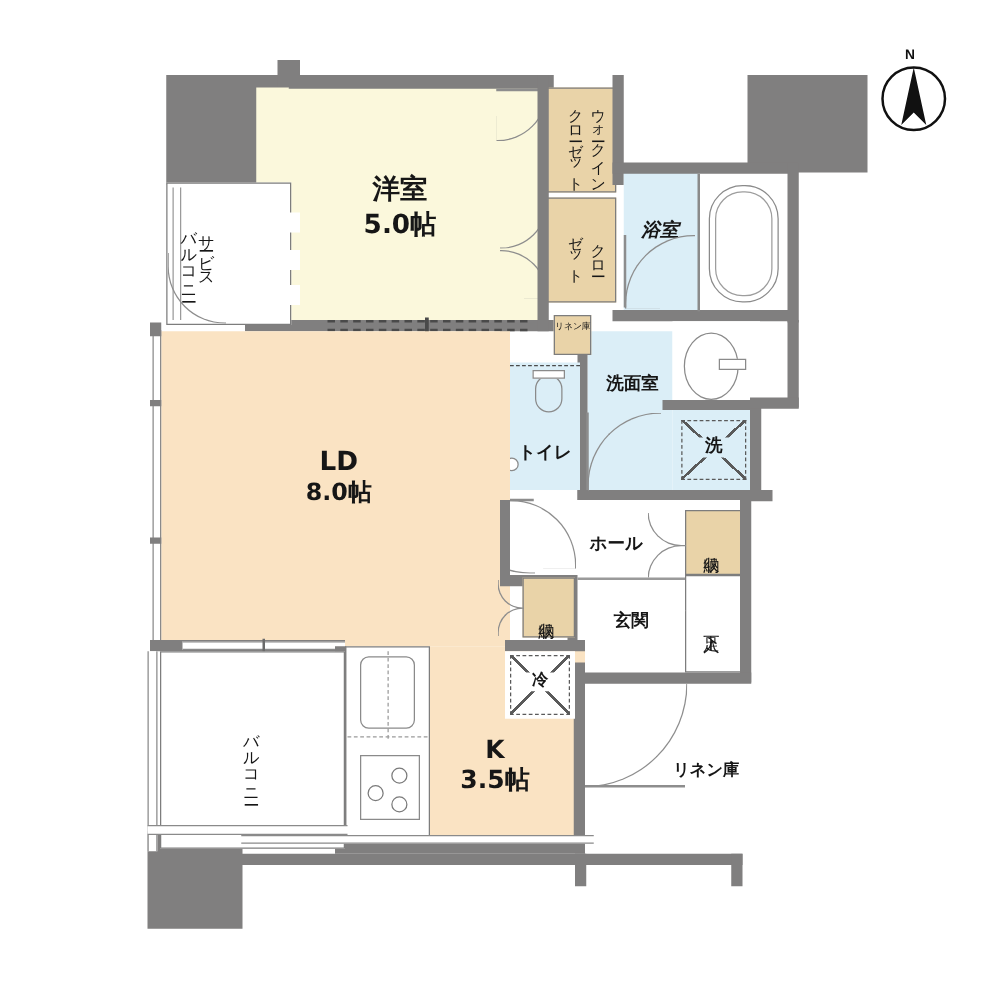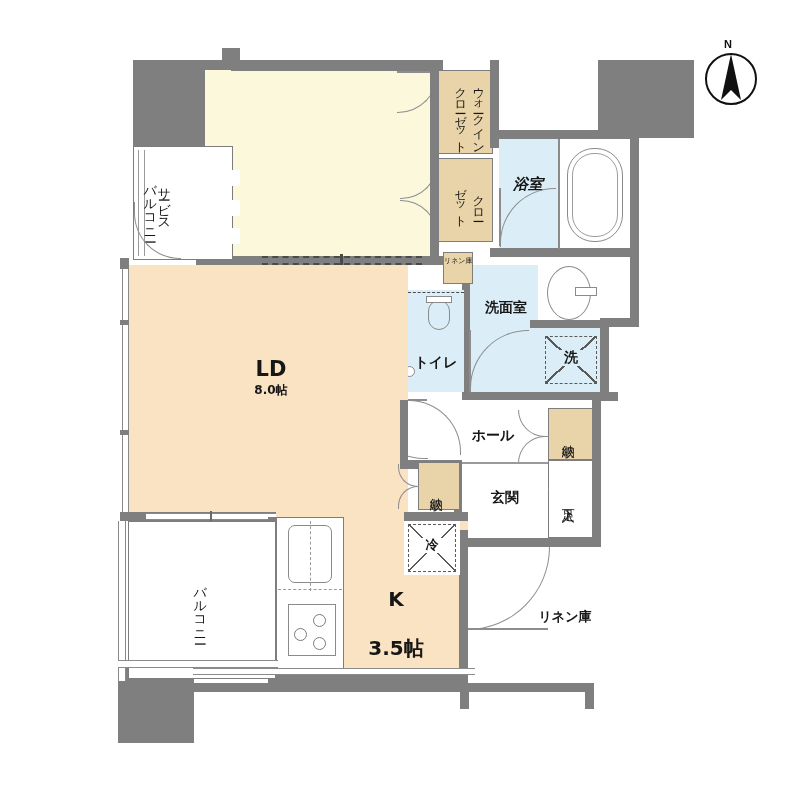--- a/index.html
+++ b/index.html
@@ -42,20 +42,22 @@
   <div class="abs wall" style="left:231px;top:60px;width:9px;height:200px;"></div>
   <div class="abs wall" style="left:118px;top:665px;width:76px;height:78px;"></div>
   <div class="abs wall" style="left:598px;top:60px;width:96px;height:78px;"></div>
 
   <div class="abs room-cream" style="left:203px;top:70px;width:234px;height:188px;"></div>
 
   <div class="abs wall" style="left:231px;top:60px;width:212px;height:11px;"></div>
   <div class="abs wall" style="left:196px;top:60px;width:9px;height:198px;"></div>
   <div class="abs wall" style="left:196px;top:256px;width:247px;height:9px;"></div>
 
+  <div class="lbl b" style="left:258px;top:140px;width:124px;font-size:22px;">洋室</div>
+  <div class="lbl b" style="left:258px;top:168px;width:124px;font-size:21px;">5.0帖</div>
 
   <div class="abs" style="left:262px;top:256px;width:160px;height:9px;border-top:2px dashed #4a4a4a;border-bottom:2px dashed #4a4a4a;"></div>
   <div class="abs" style="left:340px;top:254px;width:3px;height:13px;background:#4a4a4a;"></div>
 
   <div class="abs room-white thin2" style="left:133px;top:146px;width:100px;height:114px;"></div>
   <div class="abs" style="left:138px;top:150px;width:7px;height:106px;border-right:1px solid #9a9a9a;border-left:1px solid #9a9a9a;"></div>
   <div class="lbl vert" style="left:157px;top:158px;height:86px;font-size:13px;">サービス</div>
   <div class="lbl vert" style="left:143px;top:158px;height:96px;font-size:13px;">バルコニー</div>
 
   <div class="arc" style="left:134px;top:202px;width:46px;height:56px;border-radius:0 0 0 46px;border-top:none;border-right:none;"></div>
@@ -154,36 +156,36 @@
   <div class="abs wall" style="left:454px;top:538px;width:147px;height:9px;"></div>
 
   <div class="arc" style="left:465px;top:547px;width:84px;height:82px;border-radius:0 0 84px 0;border-top:none;border-left:none;"></div>
   <div class="leaf" style="left:464px;top:628px;width:84px;height:2px;background:#8d8d8d;"></div>
 
   <div class="lbl b" style="left:510px;top:610px;width:110px;font-size:13px;">リネン庫</div>
 
   <div class="abs room-ld" style="left:128px;top:265px;width:280px;height:252px;"></div>
   <div class="abs room-ld" style="left:276px;top:517px;width:192px;height:160px;"></div>
   <div class="lbl b" style="left:228px;top:358px;width:86px;font-size:21px;">LD</div>
-  <div class="lbl b" style="left:228px;top:384px;width:86px;font-size:12px;">8.0帖</div>
+  <div class="lbl b" style="left:228px;top:384px;width:86px;font-size:19px;">8.0帖</div>
 
   <div class="abs wall" style="left:120px;top:258px;width:9px;height:6px;"></div>
   <div class="abs" style="left:122px;top:264px;width:7px;height:254px;border-left:1.2px solid #8a8a8a;border-right:1.2px solid #8a8a8a;background:#fff;"></div>
   <div class="abs wall" style="left:120px;top:264px;width:9px;height:5px;"></div>
   <div class="abs wall" style="left:120px;top:320px;width:9px;height:5px;"></div>
   <div class="abs wall" style="left:120px;top:430px;width:9px;height:5px;"></div>
   <div class="abs wall" style="left:120px;top:512px;width:9px;height:9px;"></div>
   <div class="abs wall" style="left:128px;top:512px;width:148px;height:9px;"></div>
 
   <div class="abs" style="left:146px;top:513px;width:130px;height:7px;background:#fff;border-top:1.2px solid #8a8a8a;border-bottom:1.2px solid #8a8a8a;"></div>
   <div class="abs" style="left:210px;top:511px;width:2px;height:11px;background:#6a6a6a;"></div>
   <div class="abs wall" style="left:400px;top:400px;width:8px;height:62px;"></div>
 
   <div class="lbl b" style="left:366px;top:588px;width:60px;font-size:20px;">K</div>
-  <div class="lbl b" style="left:356px;top:612px;width:80px;font-size:20px;margin-top:25px;">3.5帖</div>
+  <div class="lbl b" style="left:356px;top:612px;width:80px;font-size:20px;">3.5帖</div>
 
   <div class="abs room-white thin2" style="left:276px;top:517px;width:68px;height:160px;"></div>
   <div class="abs" style="left:288px;top:525px;width:44px;height:58px;border:1.2px solid #8a8a8a;border-radius:7px;background:#fff;"></div>
   <div class="abs" style="left:310px;top:521px;width:1px;height:70px;border-left:1.2px dashed #9a9a9a;"></div>
   <div class="abs" style="left:278px;top:589px;width:64px;height:1px;border-top:1.2px dashed #9a9a9a;"></div>
 
   <div class="abs" style="left:288px;top:604px;width:48px;height:52px;border:1.2px solid #8a8a8a;background:#fff;"></div>
   <div class="abs" style="left:294px;top:628px;width:13px;height:13px;border:1.3px solid #7a7a7a;border-radius:50%;"></div>
   <div class="abs" style="left:313px;top:614px;width:13px;height:13px;border:1.3px solid #7a7a7a;border-radius:50%;"></div>
   <div class="abs" style="left:313px;top:637px;width:13px;height:13px;border:1.3px solid #7a7a7a;border-radius:50%;"></div>

